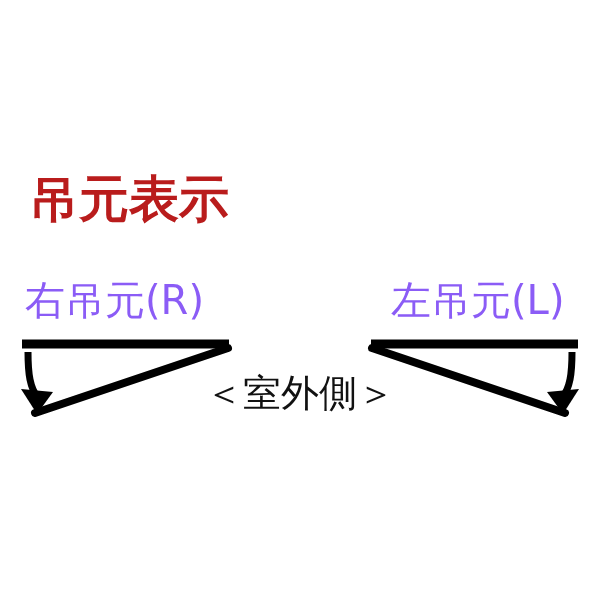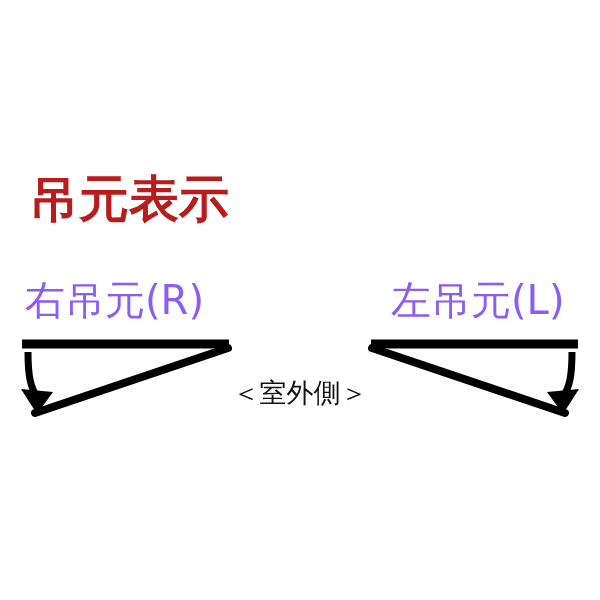--- a/index.html
+++ b/index.html
@@ -44,21 +44,21 @@
   #label-right-hinge { left: 25px; }
   #label-left-hinge  { left: 362px; margin-left: 29px; }
 
   
   #exterior-label {
     position: absolute;
     left: 0;
     top: 372px;
     width: 600px;
     text-align: center;
-    font-size: 27px;
+    font-size: 38px;
     line-height: 42px;
     font-weight: normal;
     color: #111111;
     white-space: nowrap;
   }
 
   
   #diagram {
     position: absolute;
     left: 0;

